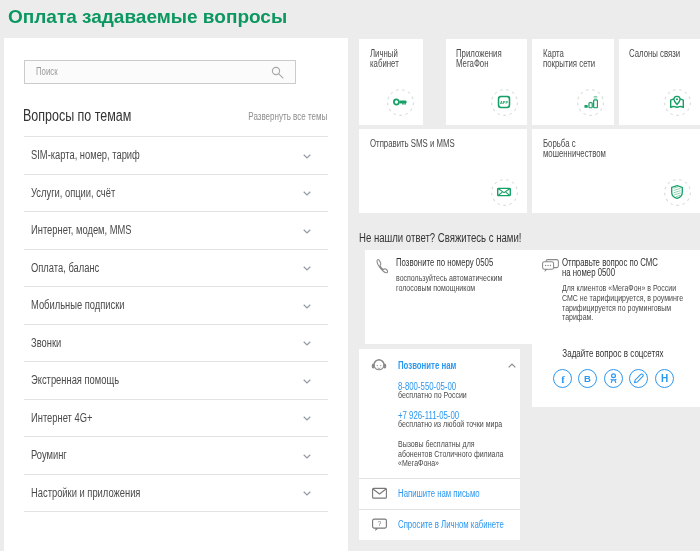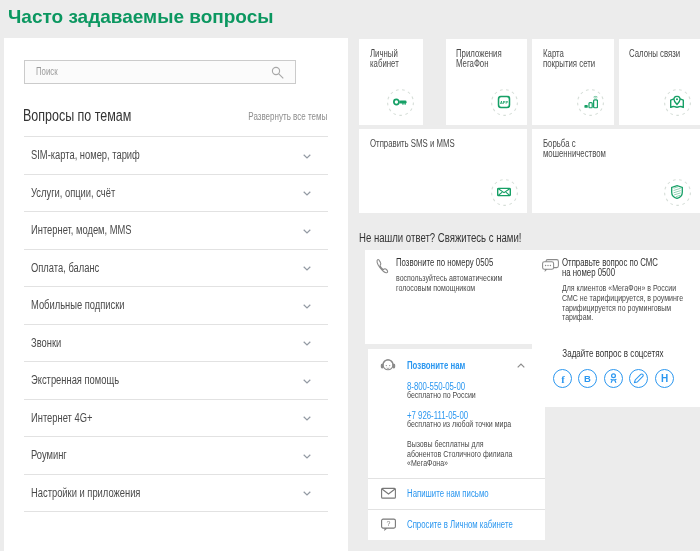--- a/index.html
+++ b/index.html
@@ -27,21 +27,21 @@
   .ring { position:absolute; left:0; top:0; }
   .nh { position:absolute; left:359px; top:231px; font-size:12.3px; color:#333; }
   .ctitle { font-size:10px; color:#333; line-height:10.3px; }
   .cbody { font-size:9px; color:#4a4a4a; line-height:9.7px; }
   .link { font-size:10px; color:#2b97f0; }
   .sep { position:absolute; left:0; width:100%; border-top:1px solid #e2e2e2; }
   .soc { position:absolute; width:19px; height:19px; border:1px solid #2b97f0; border-radius:50%; }
 </style>
 </head>
 <body>
-<h1>Часто задаваемые вопросы</h1>
+<h1>Оплата задаваемые вопросы</h1>
 
 <div class="panel">
   <div class="search">
     <span class="ph cx">Поиск</span>
     <svg width="14" height="14" viewBox="0 0 14 14">
         <circle cx="5" cy="5" r="3.6" fill="none" stroke="#a8a8a8" stroke-width="1.15"></circle>
         <line x1="7.8" y1="7.8" x2="12.3" y2="12.3" stroke="#a8a8a8" stroke-width="1.15"></line>
       </svg>
   </div>
   <div class="qhead cx">Вопросы по темам</div>
@@ -206,21 +206,21 @@
       <rect x="0.6" y="2.8" width="11" height="7.4" rx="1.8" fill="#fff" stroke="#8a8a8a" stroke-width="1.05"></rect>
       <path d="M2.6 13 L3 10.1 L5.4 10.3 Z" fill="#8a8a8a"></path>
       <circle cx="3.6" cy="6.5" r="0.7" fill="#8a8a8a"></circle>
       <circle cx="6" cy="6.5" r="0.7" fill="#8a8a8a"></circle>
       <circle cx="8.4" cy="6.5" r="0.7" fill="#8a8a8a"></circle>
     </svg>
   <div class="abs ctitle cx" style="left:30px; top:8.2px;">Отправьте вопрос по СМС<br>на номер 0500</div>
   <div class="abs cbody cx" style="left:30px; top:34.2px;">Для клиентов «МегаФон» в России<br>СМС не тарифицируется, в роуминге<br>тарифицируется по роуминговым<br>тарифам.</div>
 </div>
 
-<div class="tile" style="left:359px; top:349px; width:177px; height:191px;margin-left:9px;">
+<div class="tile" style="left:359px; top:349px; width:161px; height:191px;">
   <svg class="abs" style="left:12px; top:9px;" width="16" height="14" viewBox="0 0 16 14">
       <circle cx="8" cy="6.8" r="5" fill="#fff" stroke="#8a8a8a" stroke-width="1.05"></circle>
       <path d="M3 6.8 a5 5 0 0 1 10 0" fill="none" stroke="#8a8a8a" stroke-width="1.25"></path>
       <rect x="0.8" y="5.8" width="2.8" height="4.6" rx="1.3" fill="#8a8a8a"></rect>
       <rect x="12.4" y="5.8" width="2.8" height="4.6" rx="1.3" fill="#8a8a8a"></rect>
       <circle cx="6.3" cy="7.6" r="0.65" fill="#8a8a8a"></circle>
       <circle cx="9.7" cy="7.6" r="0.65" fill="#8a8a8a"></circle>
       <path d="M6.6 10 Q8 11 9.4 10" fill="none" stroke="#8a8a8a" stroke-width="0.75"></path>
     </svg>
   <div class="abs link cx" style="left:39px; top:10.5px; font-weight:bold;">Позвоните нам</div>

